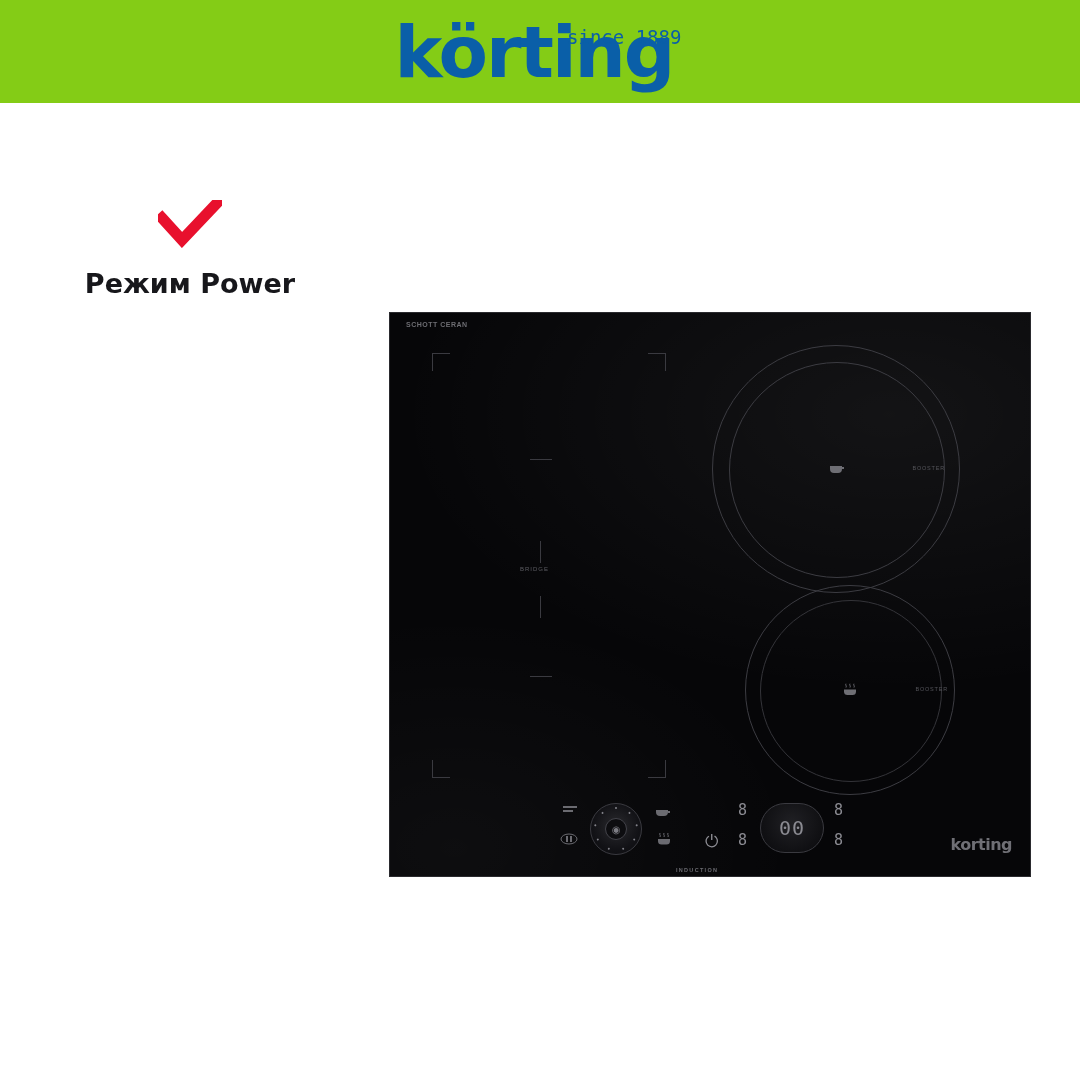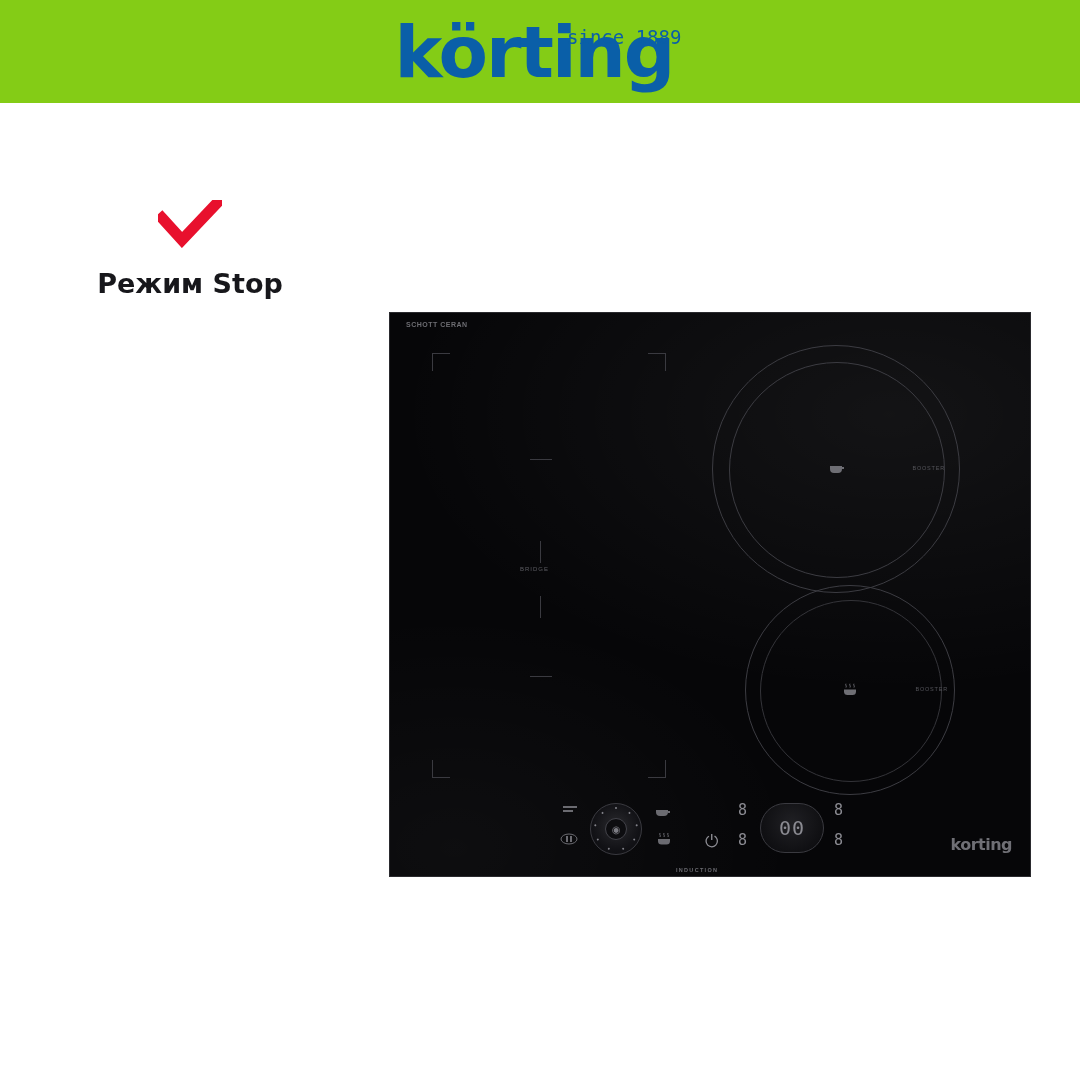--- a/index.html
+++ b/index.html
@@ -281,21 +281,21 @@
 </div>
 
 <div class="features">
 
 
 
   <div class="feature">
     <svg class="check" viewBox="0 0 64 48">
       <path d="M4 18 L24 40 L60 2" fill="none" stroke="#e8102d" stroke-width="11" stroke-linecap="square" stroke-linejoin="miter"></path>
     </svg>
-    <div class="feature-label">Режим Stop</div>
+    <div class="feature-label">Режим Power</div>
   </div>
 
 </div>
 
 <div class="hob">
   <div class="hob-gloss"></div>
 
   <div class="schott">SCHOTT CERAN</div>
   <div class="korting-mark">korting</div>
 

